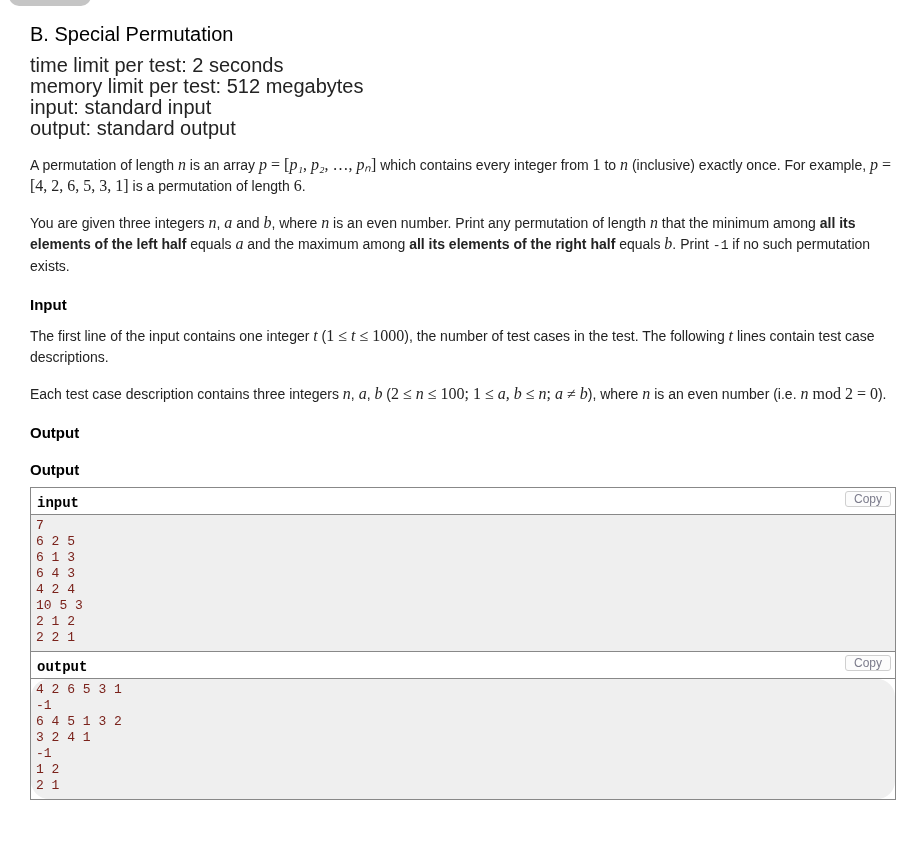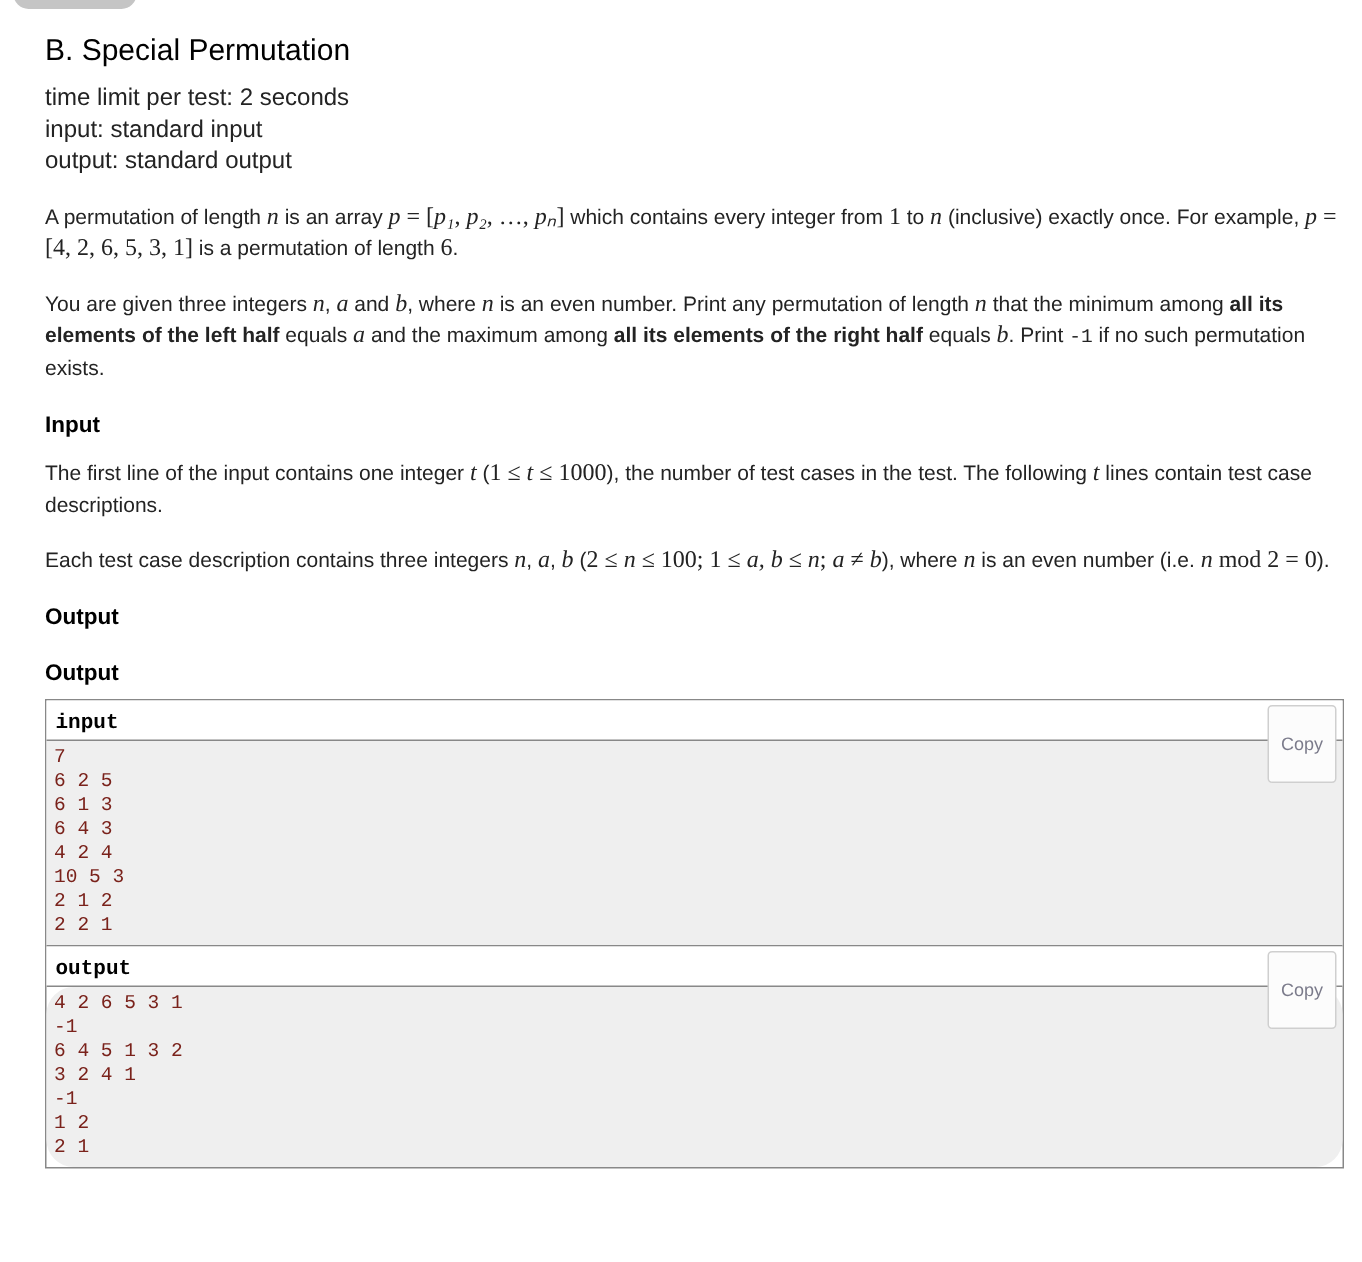--- a/index.html
+++ b/index.html
@@ -24,21 +24,21 @@
   .tab.active {
     background:var(--tab-active-bg,#c5c5c5);
     border-radius:11px; padding:4px 10px;
   }
 
   
   .content { margin:0 12px 0 30px; }
 
   .prob-header { margin-top:14px; }
   .prob-title { font-size:20px; line-height:24px; font-weight:400; color:#000; margin:0 0 9px 0; }
-  .limit-line { font-size:16px; line-height:21px; }
+  .limit-line { font-size:20px; line-height:21px; }
 
   p.stmt { font-size:14px; line-height:21px; margin:16px 0 0 0; }
   h2.sec { font-size:15px; line-height:18px; margin:19px 0 4px 0; color:#000; }
   h2.sec + p.stmt { margin-top:12px; }
 
   
   .s-m  { font-family:"Liberation Serif", serif; font-style:italic; font-size:16px; line-height:1; }
   .s-mr { font-family:"Liberation Serif", serif; font-size:16px; line-height:1; }
   .s-b  { font-weight:bold; }
   .s-tt { font-family:"Liberation Mono", monospace; font-size:13px; }
@@ -52,21 +52,21 @@
   }
   .sample-title {
     font-family:"Liberation Mono", monospace;
     font-weight:bold; font-size:14px; color:#000;
   }
   .copy-btn {
     position:absolute; right:4px; top:3px;
     font-family:"Liberation Sans", sans-serif;
     font-size:12px; color:#7b7b8b;
     background:#fcfcfc; border:1px solid #cfcfcf; border-radius:3px;
-    padding:18px 8px; cursor:pointer; line-height:14px;
+    padding:0 8px; cursor:pointer; line-height:14px;
   }
   .sample-pre {
     margin:0; background:var(--sample-bg,#efefef);
     color:var(--sample-text,#7a221b);
     font-family:"Liberation Mono", monospace;
     font-size:13px; line-height:16px;
     padding:3px 5px 5px 5px;
     border-bottom:1px solid var(--table-border,#888);
     white-space:pre;
   }
@@ -84,20 +84,21 @@
     <a class="tab">STANDINGS</a>
     <a class="tab">CUSTOM INVOCATION</a>
   </div>
 </div>
 
 <div class="content">
 
   <div class="prob-header">
     <div class="prob-title">B. Special Permutation</div>
     <div class="limit-line">time limit per test: 2 seconds</div>
+    <div class="limit-line">memory limit per test: 512 megabytes</div>
     <div class="limit-line">input: standard input</div>
     <div class="limit-line">output: standard output</div>
   </div>
 
   <p class="stmt"><span>A permutation of length </span><span class="s-m">n</span><span> is an array </span><span class="s-m">p</span><span class="s-mr"> = [</span><span class="s-m">p₁</span><span class="s-mr">, </span><span class="s-m">p₂</span><span class="s-mr">, …, </span><span class="s-m">pₙ</span><span class="s-mr">]</span><span> which contains every integer from </span><span class="s-mr">1</span><span> to </span><span class="s-m">n</span><span> (inclusive) exactly once. For example, </span><span class="s-m">p</span><span class="s-mr"> = [4, 2, 6, 5, 3, 1]</span><span> is a permutation of length </span><span class="s-mr">6</span><span>.</span></p>
   <p class="stmt"><span>You are given three integers </span><span class="s-m">n</span><span>, </span><span class="s-m">a</span><span> and </span><span class="s-m">b</span><span>, where </span><span class="s-m">n</span><span> is an even number. Print any permutation of length </span><span class="s-m">n</span><span> that the minimum among </span><span class="s-b">all its elements of the left half</span><span> equals </span><span class="s-m">a</span><span> and the maximum among </span><span class="s-b">all its elements of the right half</span><span> equals </span><span class="s-m">b</span><span>. Print </span><span class="s-tt">-1</span><span> if no such permutation exists.</span></p>
 
   <h2 class="sec">Input</h2>
   <p class="stmt"><span>The first line of the input contains one integer </span><span class="s-m">t</span><span> (</span><span class="s-mr">1 ≤ </span><span class="s-m">t</span><span class="s-mr"> ≤ 1000</span><span>), the number of test cases in the test. The following </span><span class="s-m">t</span><span> lines contain test case descriptions.</span></p>
   <p class="stmt"><span>Each test case description contains three integers </span><span class="s-m">n</span><span>, </span><span class="s-m">a</span><span>, </span><span class="s-m">b</span><span> (</span><span class="s-mr">2 ≤ </span><span class="s-m">n</span><span class="s-mr"> ≤ 100; 1 ≤ </span><span class="s-m">a, b</span><span class="s-mr"> ≤ </span><span class="s-m">n</span><span class="s-mr">; </span><span class="s-m">a</span><span class="s-mr"> ≠ </span><span class="s-m">b</span><span>), where </span><span class="s-m">n</span><span> is an even number (i.e. </span><span class="s-m">n</span><span class="s-mr"> mod 2 = 0</span><span>).</span></p>

